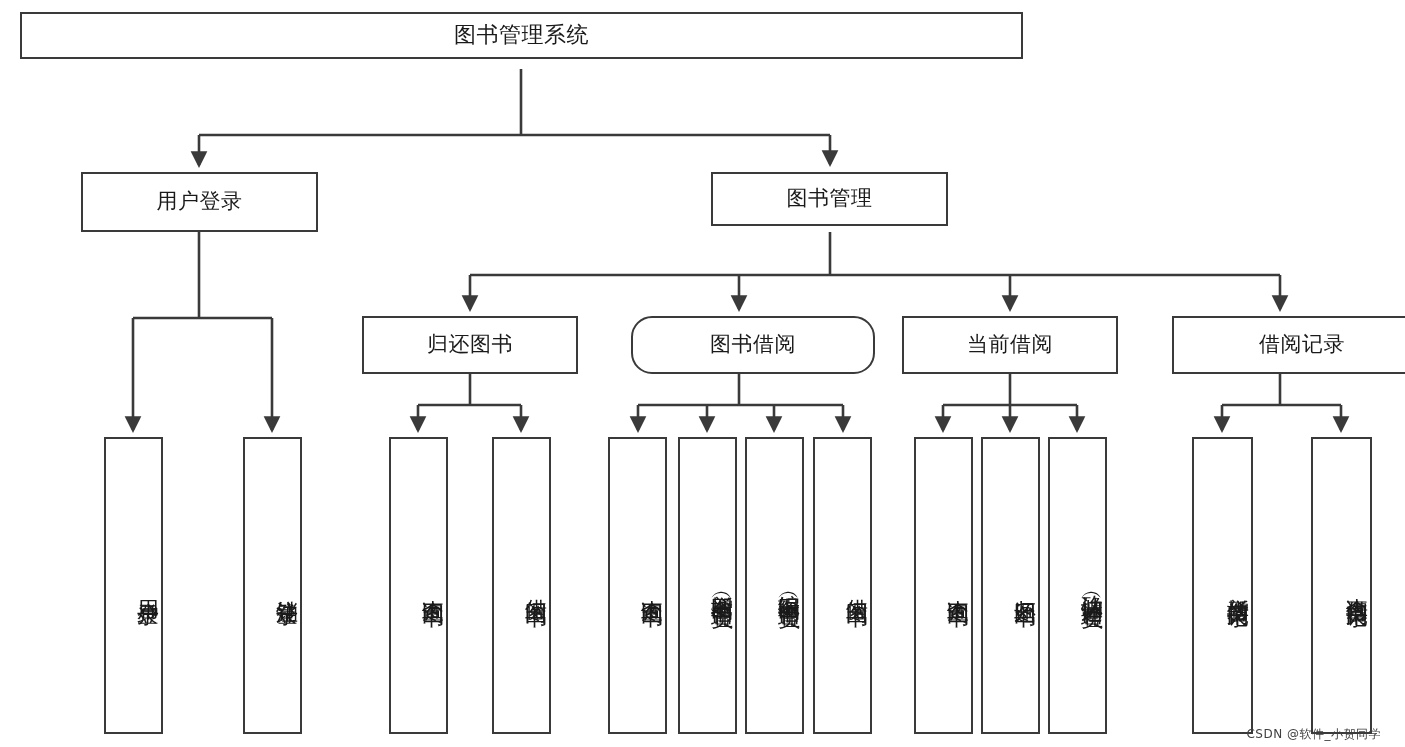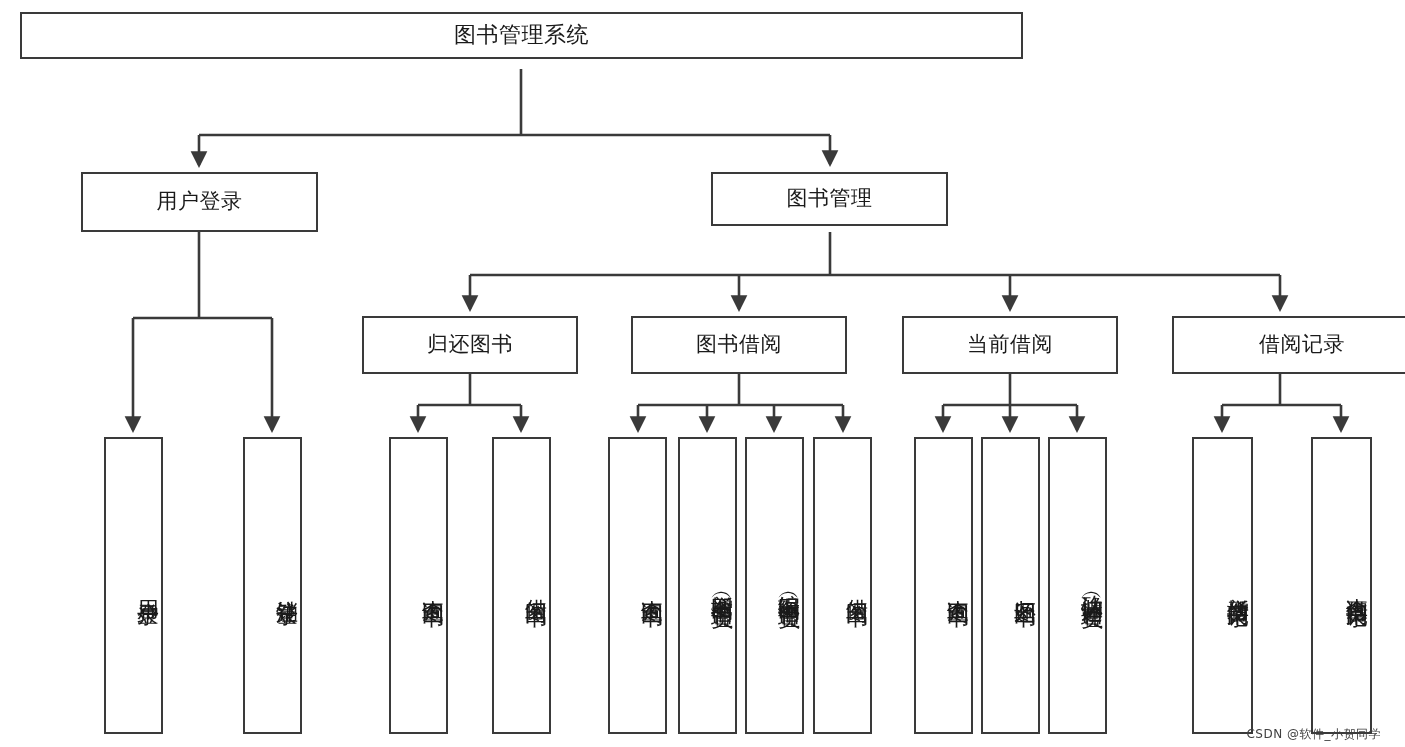--- a/index.html
+++ b/index.html
@@ -134,21 +134,21 @@
   </div>
 
   <div class="node node-h" style="left:711px; top:172px; width:237px; height:54px;">
     <span>图书管理</span>
   </div>
 
   <div class="node node-h" style="left:362px; top:316px; width:216px; height:58px;">
     <span>归还图书</span>
   </div>
 
-  <div class="node node-h" style="left:631px; top:316px; width:216px; height:58px;">
+  <div class="node node-h" style="left:631px; top:316px; width:244px; height:58px;border-radius:21px;">
     <span>图书借阅</span>
   </div>
 
   <div class="node node-h" style="left:902px; top:316px; width:216px; height:58px;align-items:center;">
     <span>当前借阅</span>
   </div>
 
   <div class="node node-h" style="left:1172px; top:316px; width:260px; height:58px;">
     <span>借阅记录</span>
   </div>

